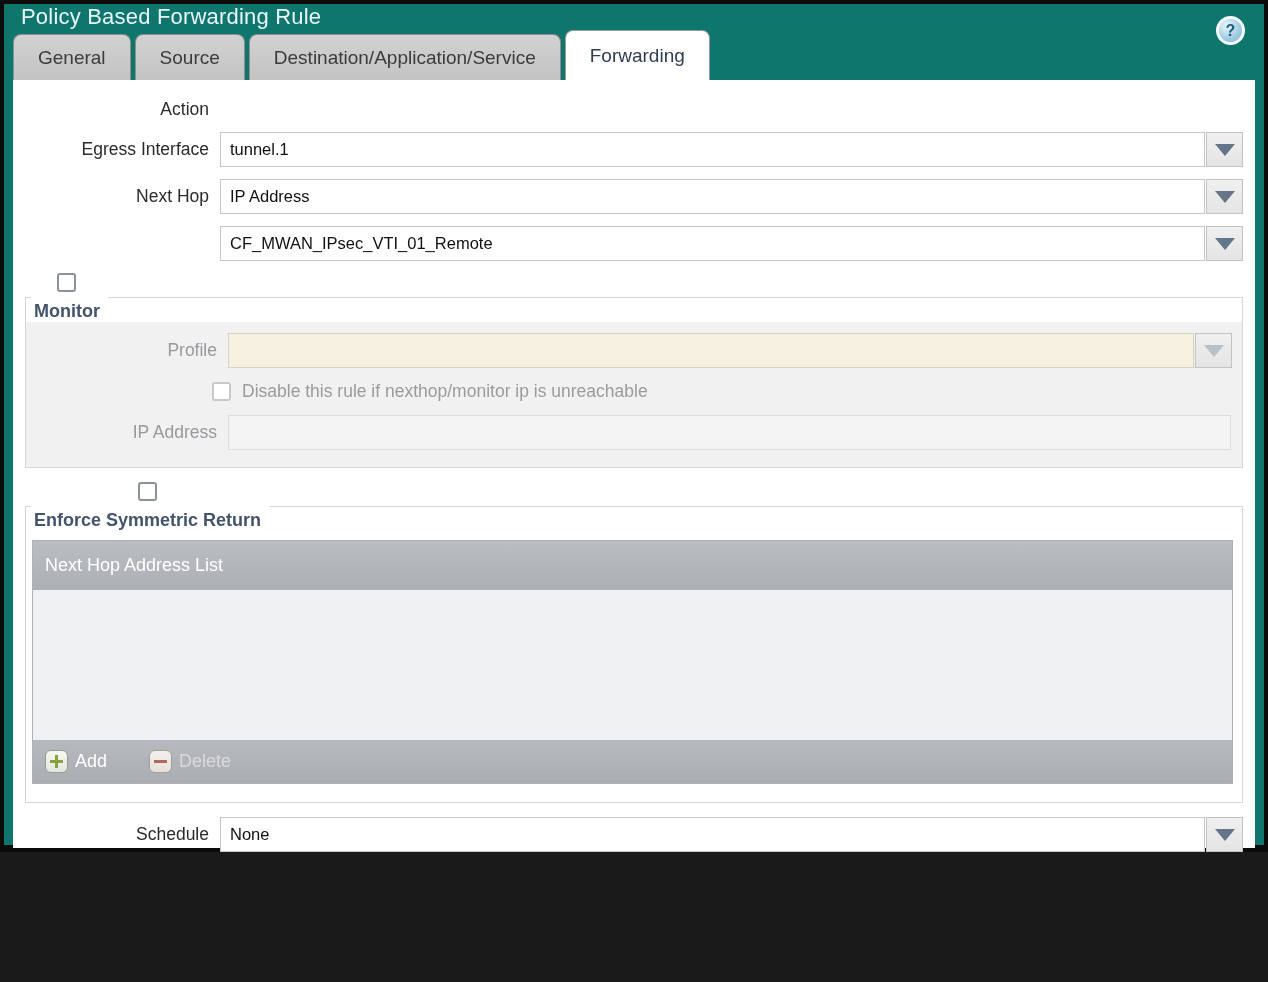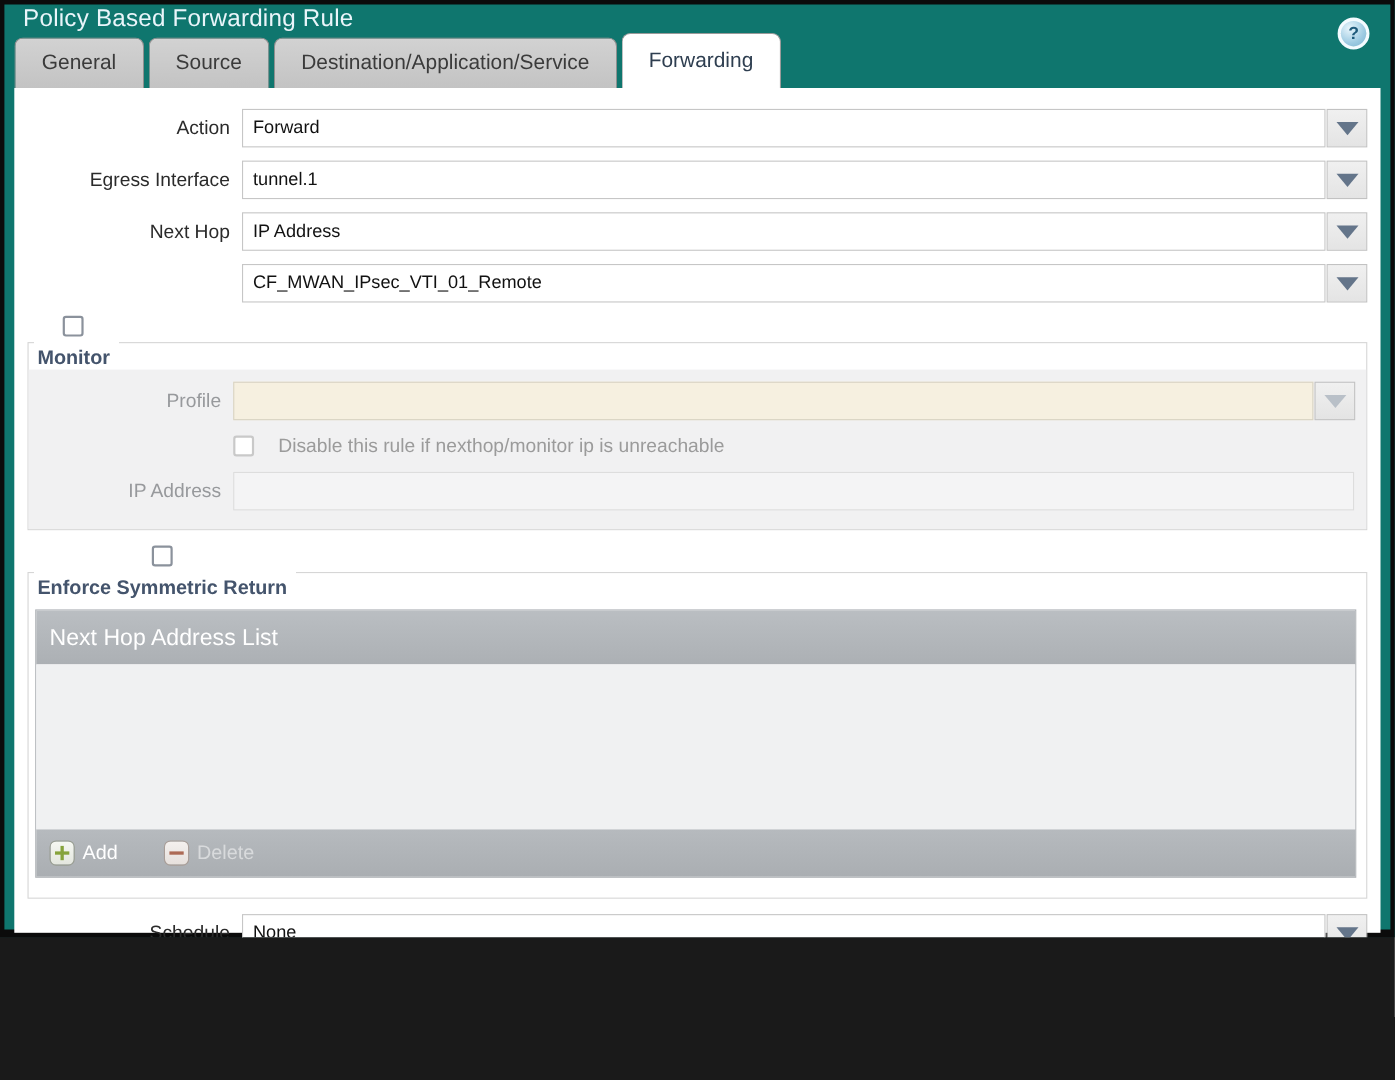--- a/index.html
+++ b/index.html
@@ -75,33 +75,33 @@
   fieldset { border: 1px solid #d6d6d6; margin: 4px 0 14px 0; }
   legend { display:flex; align-items:center; gap:9px; margin-left:5px; padding:0 8px 0 3px;flex-direction:column; }
   .cb {
     width: 19px; height: 19px; background: #fff; border: 2px solid #8b929c;
     border-radius: 3px; cursor: pointer; flex:none;
   }
   .cb.disabled { border-color: #c9c9c9; cursor: default; }
   .legend-label { font-size: 18px; font-weight: bold; color: #44546c; }
 
   .monitor-body { background: #f1f1f2; padding: 11px 10px 17px 0; }
-  .monitor-body .form-label { width: 186px; }
+  .monitor-body .form-label { width: 186px; margin-left: 16px; }
   .input-disabled {
     flex:1; height: 35px; border: 1px solid #d9d3c3; background: #f6f0e0;
   }
   .input-disabled.gray { background:#f4f4f5; border-color:#dddddd; }
-  .cb-row { display:flex; align-items:center; gap:22px; margin: 13px 0 13px 186px; }
+  .cb-row { display:flex; align-items:center; gap:11px; margin: 13px 0 13px 186px; }
   .cb-row .cb-label { font-size: 17.5px; color: #9b9b9b; }
 
   .esr-body { padding: 9px 9px 18px 6px; }
   .nh-table { border: 1px solid #aeb2b6; }
   .nh-head {
     height: 49px; background: linear-gradient(#babec2,#acb0b4);
-    color: #ffffff; font-size: 21px; display:flex; align-items:center; padding-left: 12px;
+    color: #ffffff; font-size: 18px; display:flex; align-items:center; padding-left: 12px;
   }
   .nh-body { height: 150px; background: #f0f1f2; }
   .nh-foot {
     height: 43px; background: linear-gradient(#b6babe,#aaaeb2);
     display:flex; align-items:center; gap: 42px; padding-left: 12px;
   }
   .tbl-btn { display:flex; align-items:center; gap:7px; cursor:pointer; }
   .tbl-btn.disabled { cursor:default; }
   .badge {
     width: 23px; height: 23px; border-radius: 6px;
@@ -140,26 +140,20 @@
     <div class="tab">General</div>
     <div class="tab">Source</div>
     <div class="tab">Destination/Application/Service</div>
     <div class="tab active">Forwarding</div>
   </div>
 
   <div class="content">
 
     <div class="form-row">
       <div class="form-label">Action</div>
-      <div class="combo">
-        <input class="txt" value="Forward" style="">
-        <div class="dd-btn">
-          <div class="dd-arrow"></div>
-        </div>
-      </div>
     </div>
 
     <div class="form-row">
       <div class="form-label">Egress Interface</div>
       <div class="combo">
         <input class="txt" value="tunnel.1" style="">
         <div class="dd-btn">
           <div class="dd-arrow"></div>
         </div>
       </div>

